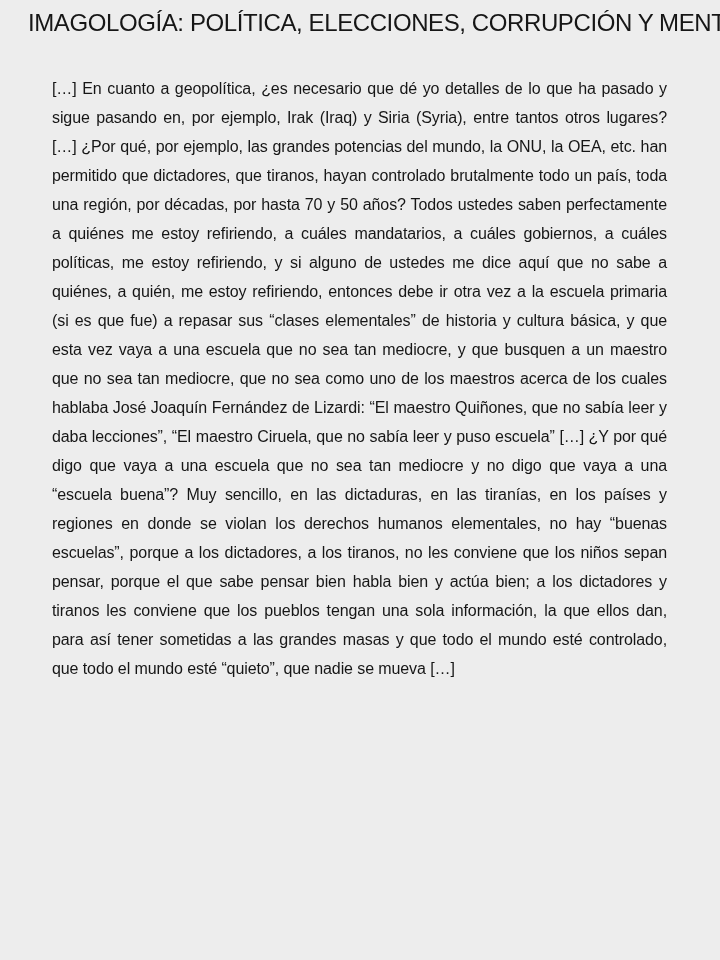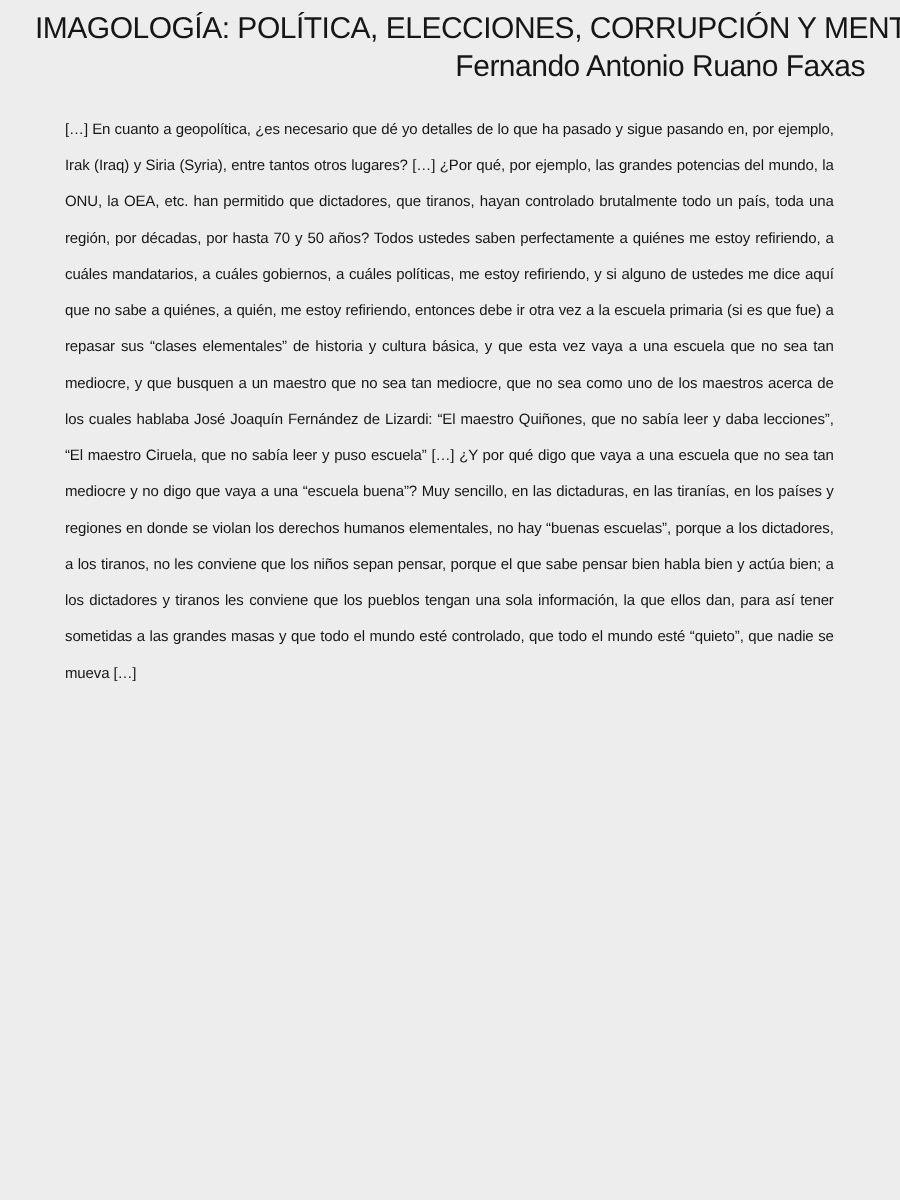--- a/index.html
+++ b/index.html
@@ -29,30 +29,29 @@
     letter-spacing: -0.4px;
     white-space: nowrap;
   }
   .author-line {
     font-size: 24px;
     line-height: 31px;
     letter-spacing: -0.4px;
     white-space: nowrap;
   }
   .body-block {
-    margin: 20px 53px 0 52px;
+    margin: 36px 53px 0 52px;
     text-align: justify;
-    font-size: 12px;
+    font-size: 16px;
     line-height: 29px;
     letter-spacing: -0.1px;
     color: #161616;
   }
 </style>
 </head>
 <body>
 
 <div class="slide">
   <div class="title-block">
     <div class="title-line">IMAGOLOGÍA: POLÍTICA, ELECCIONES, CORRUPCIÓN Y MENTIRAS… 4</div>
-    <div class="author-line">Fernando Antonio Ruano Faxas</div>
   </div>
   <div class="body-block">[…] En cuanto a geopolítica, ¿es necesario que dé yo detalles de lo que ha pasado y sigue pasando en, por ejemplo, Irak (Iraq) y Siria (Syria), entre tantos otros lugares? […] ¿Por qué, por ejemplo, las grandes potencias del mundo, la ONU, la OEA, etc. han permitido que dictadores, que tiranos, hayan controlado brutalmente todo un país, toda una región, por décadas, por hasta 70 y 50 años? Todos ustedes saben perfectamente a quiénes me estoy refiriendo, a cuáles mandatarios, a cuáles gobiernos, a cuáles políticas, me estoy refiriendo, y si alguno de ustedes me dice aquí que no sabe a quiénes, a quién, me estoy refiriendo, entonces debe ir otra vez a la escuela primaria (si es que fue) a repasar sus “clases elementales” de historia y cultura básica, y que esta vez vaya a una escuela que no sea tan mediocre, y que busquen a un maestro que no sea tan mediocre, que no sea como uno de los maestros acerca de los cuales hablaba José Joaquín Fernández de Lizardi: “El maestro Quiñones, que no sabía leer y daba lecciones”, “El maestro Ciruela, que no sabía leer y puso escuela” […] ¿Y por qué digo que vaya a una escuela que no sea tan mediocre y no digo que vaya a una “escuela buena”? Muy sencillo, en las dictaduras, en las tiranías, en los países y regiones en donde se violan los derechos humanos elementales, no hay “buenas escuelas”, porque a los dictadores, a los tiranos, no les conviene que los niños sepan pensar, porque el que sabe pensar bien habla bien y actúa bien; a los dictadores y tiranos les conviene que los pueblos tengan una sola información, la que ellos dan, para así tener sometidas a las grandes masas y que todo el mundo esté controlado, que todo el mundo esté “quieto”, que nadie se mueva […]</div>
 </div>
 
 </body></html>

